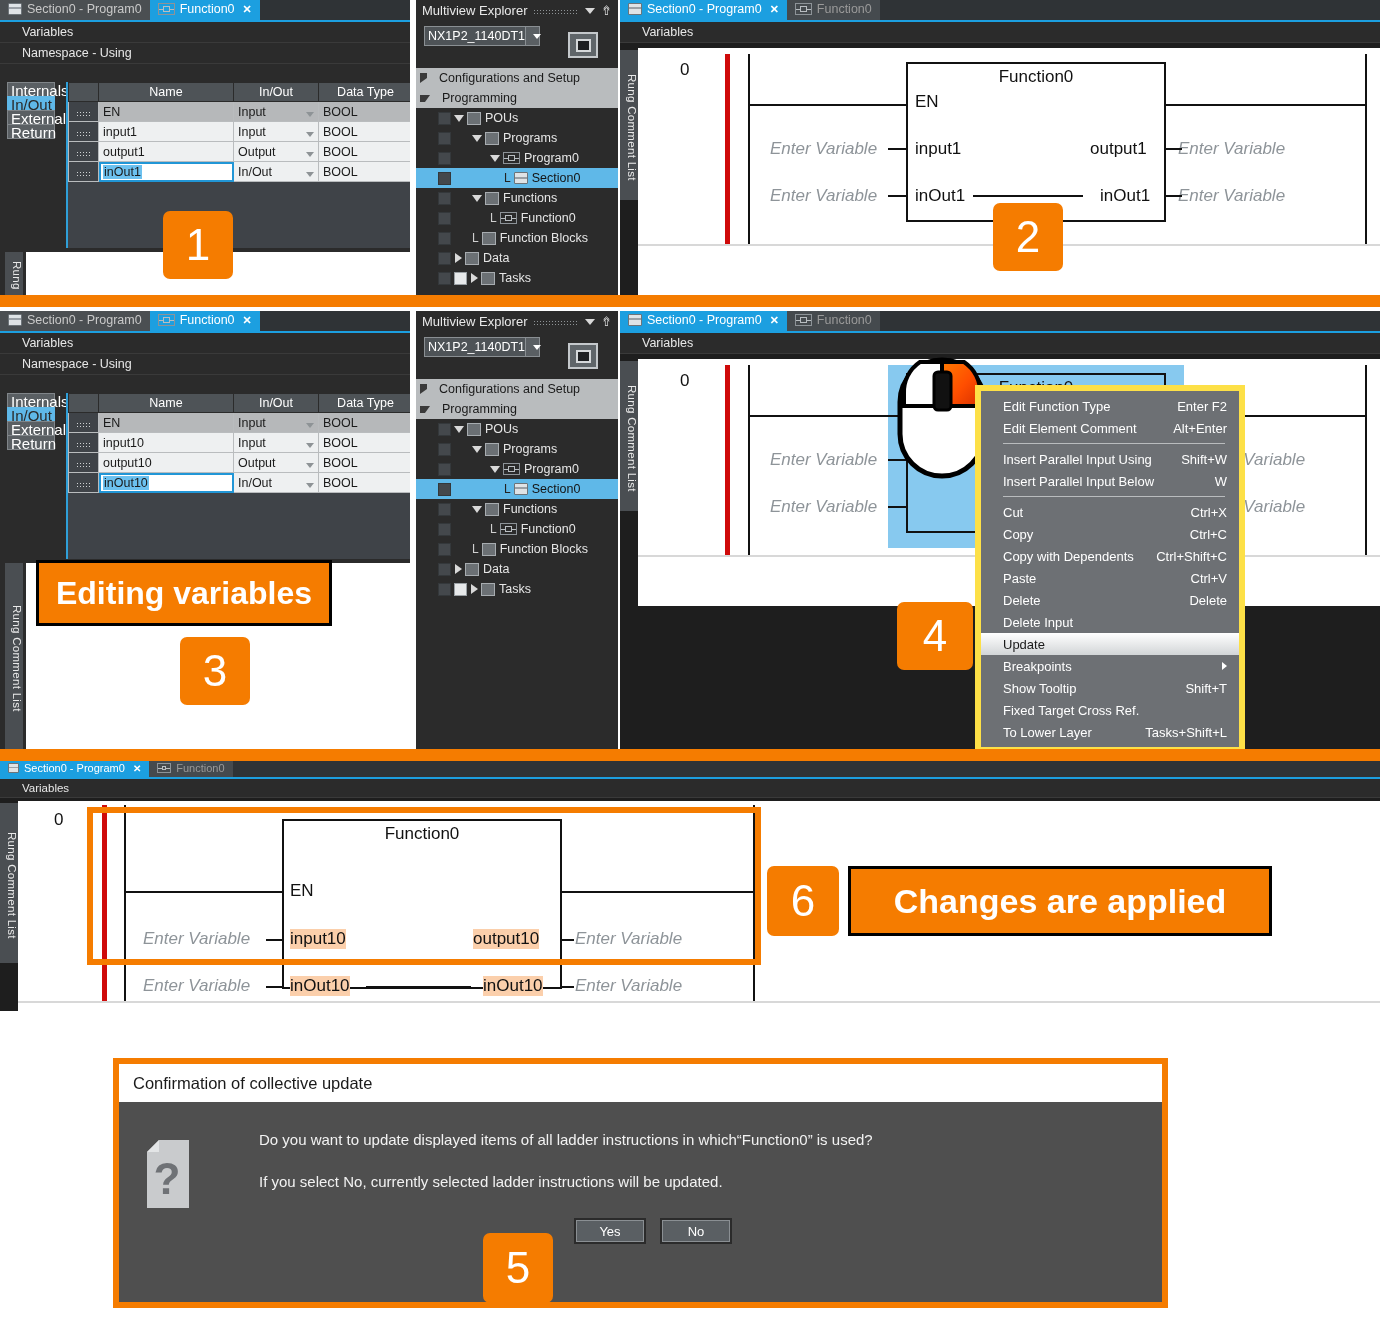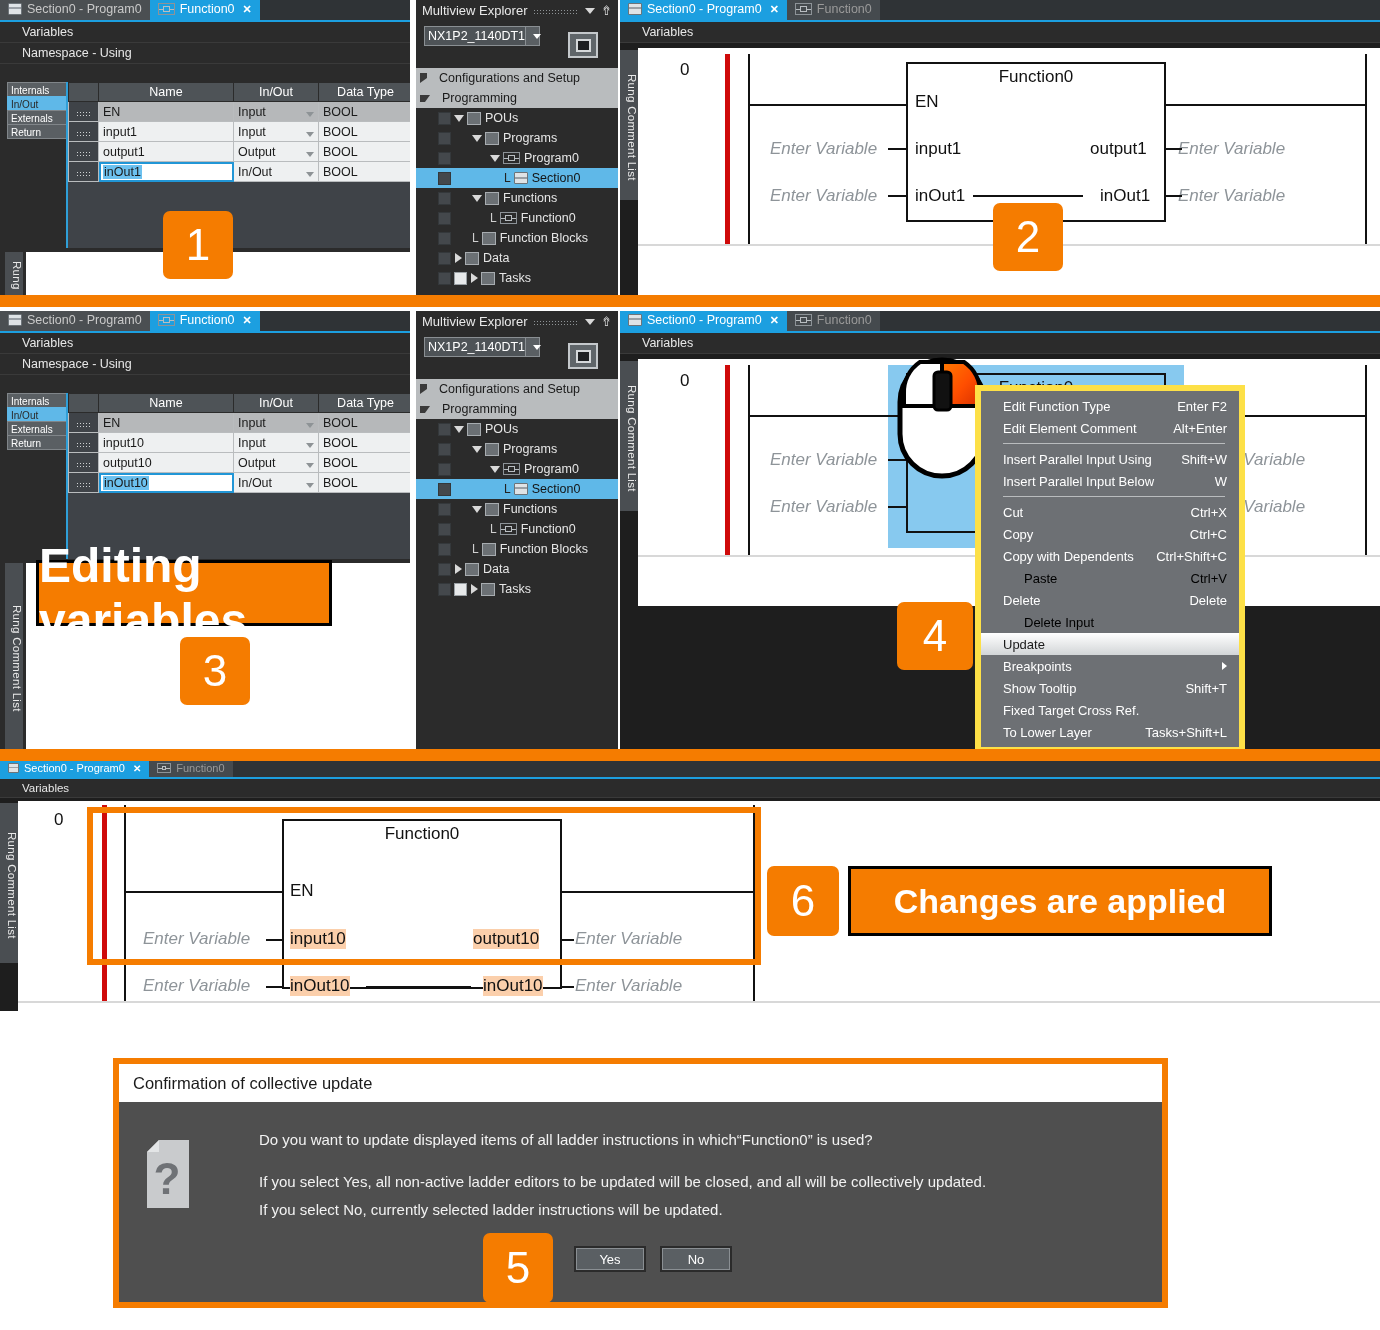--- a/index.html
+++ b/index.html
@@ -48,22 +48,22 @@
   }
 
   .subbar {
     height: 21px; background: #2b2b2b; color: #e8e8e8; font-size: 12.5px;
     display: flex; align-items: center; padding-left: 22px;
     border-bottom: 1px solid #3a3a3a;
   }
 
   
   .vtabs {
-    position: absolute; left: 7px; width: 61px;
-    font-size: 10px; color: #ffffff;
+    position: absolute; left: 7px; width: 48px;
+    font-size: 15px; color: #ffffff;
   }
   .vtab {
     height: 15px; line-height: 15px; padding-left: 3px;
     background: #5a5f63; border: 1px solid #808589; margin-bottom: -1px;
     white-space: nowrap;
   }
   .vtab.sel { background: #5fb8e8; color: #2a2a2a; border-color:#5fb8e8; }
 
   table.vtable { border-collapse: collapse; font-size: 12px; table-layout: fixed; }
   table.vtable th {
@@ -167,21 +167,21 @@
   .ctxmenu {
     position:absolute; background:#6d7074; border:6px solid #fde047;
     padding: 4px 0;
   }
   .mi {
     display:flex; align-items:center; height:22px; font-size:13px; color:#ffffff;
     padding: 0 12px 0 22px; white-space:nowrap;
   }
   .mi .mlbl { flex:0 0 auto; }
   .mi .mkey { margin-left:auto; padding-left:18px; }
-  .mi.dis { color:#000000;margin-left:21px; }
+  .mi.dis { color:#ffffff; }
   .mi.hi { background:linear-gradient(#ffffff,#d2d5d7); color:#1a1a1a; }
   .msep { height:1px; background:#b9bcbe; margin:4px 14px 4px 22px; }
   .marrow { width:0;height:0;border-top:4px solid transparent;border-bottom:4px solid transparent;border-left:5px solid #ffffff; margin-left:auto;}
 
   
   .mouse { position:absolute; }
 
   
   .dlg { position:absolute; border:6px solid #f57c00; background:#4f4f4f; }
   .dlg-title {
@@ -503,21 +503,21 @@
           </tr>
         </tbody>
       </table>
     </div>
 
     <div style="position:absolute;left:0;top:248px;width:410px;height:190px;background:#2b2b2b;">
       <div class="rcl" style="left:5px;top:4px;height:186px;">Rung Comment List</div>
       <div style="position:absolute;left:26px;top:4px;right:0;bottom:0;background:#fff;"></div>
     </div>
   </div>
-  <div class="callout" style="left:36px;top:560px;width:296px;height:66px;font-size:48px;">Editing variables</div>
+  <div class="callout" style="left:36px;top:560px;width:296px;height:66px;font-size:32px;">Editing variables</div>
   <div class="badge" style="left:180px;top:637px;width:70px;height:68px;">3</div>
 
   <div class="panel" id="p-exp-mid" style="left:416px;top:311px;width:202px;height:438px;">
     <div class="mv-title">
       <span>Multiview Explorer</span>
       <span class="mv-dots"></span>
       <span class="mv-chev"></span>
       <span class="mv-pin">⇮</span>
     </div>
     <div class="dev-sel">
@@ -781,21 +781,20 @@
     <div class="dlg-body">
       <svg class="qicon" viewBox="0 0 58 72">
         <path d="M14 2 L44 2 L44 70 L14 70 Z M14 2 L14 14 L2 14 Z" fill="#c9cbcd"></path>
         <path d="M2 14 L14 14 L14 2 Z" fill="#e3e5e6"></path>
         <rect x="2" y="14" width="42" height="56" fill="#c9cbcd"></rect>
         <text x="22" y="56" font-family="Liberation Sans, sans-serif" font-size="44" font-weight="bold" fill="#6f7276" text-anchor="middle">?</text>
       </svg>
       <div class="dlg-text">
         <div>Do you want to update displayed items of all ladder instructions in which“Function0” is used?</div>
         <div style="height:14px"></div>
-        <div>If you select Yes, all non-active ladder editors to be updated will be closed, and all will be collectively updated.</div>
         <div>If you select No, currently selected ladder instructions will be updated.</div>
       </div>
       <div class="dlg-btns">
         <div class="dbtn2">Yes</div>
         <div class="dbtn2">No</div>
       </div>
     </div>
   </div>
   <div class="badge" style="left:483px;top:1233px;width:70px;height:70px;">5</div>
 

